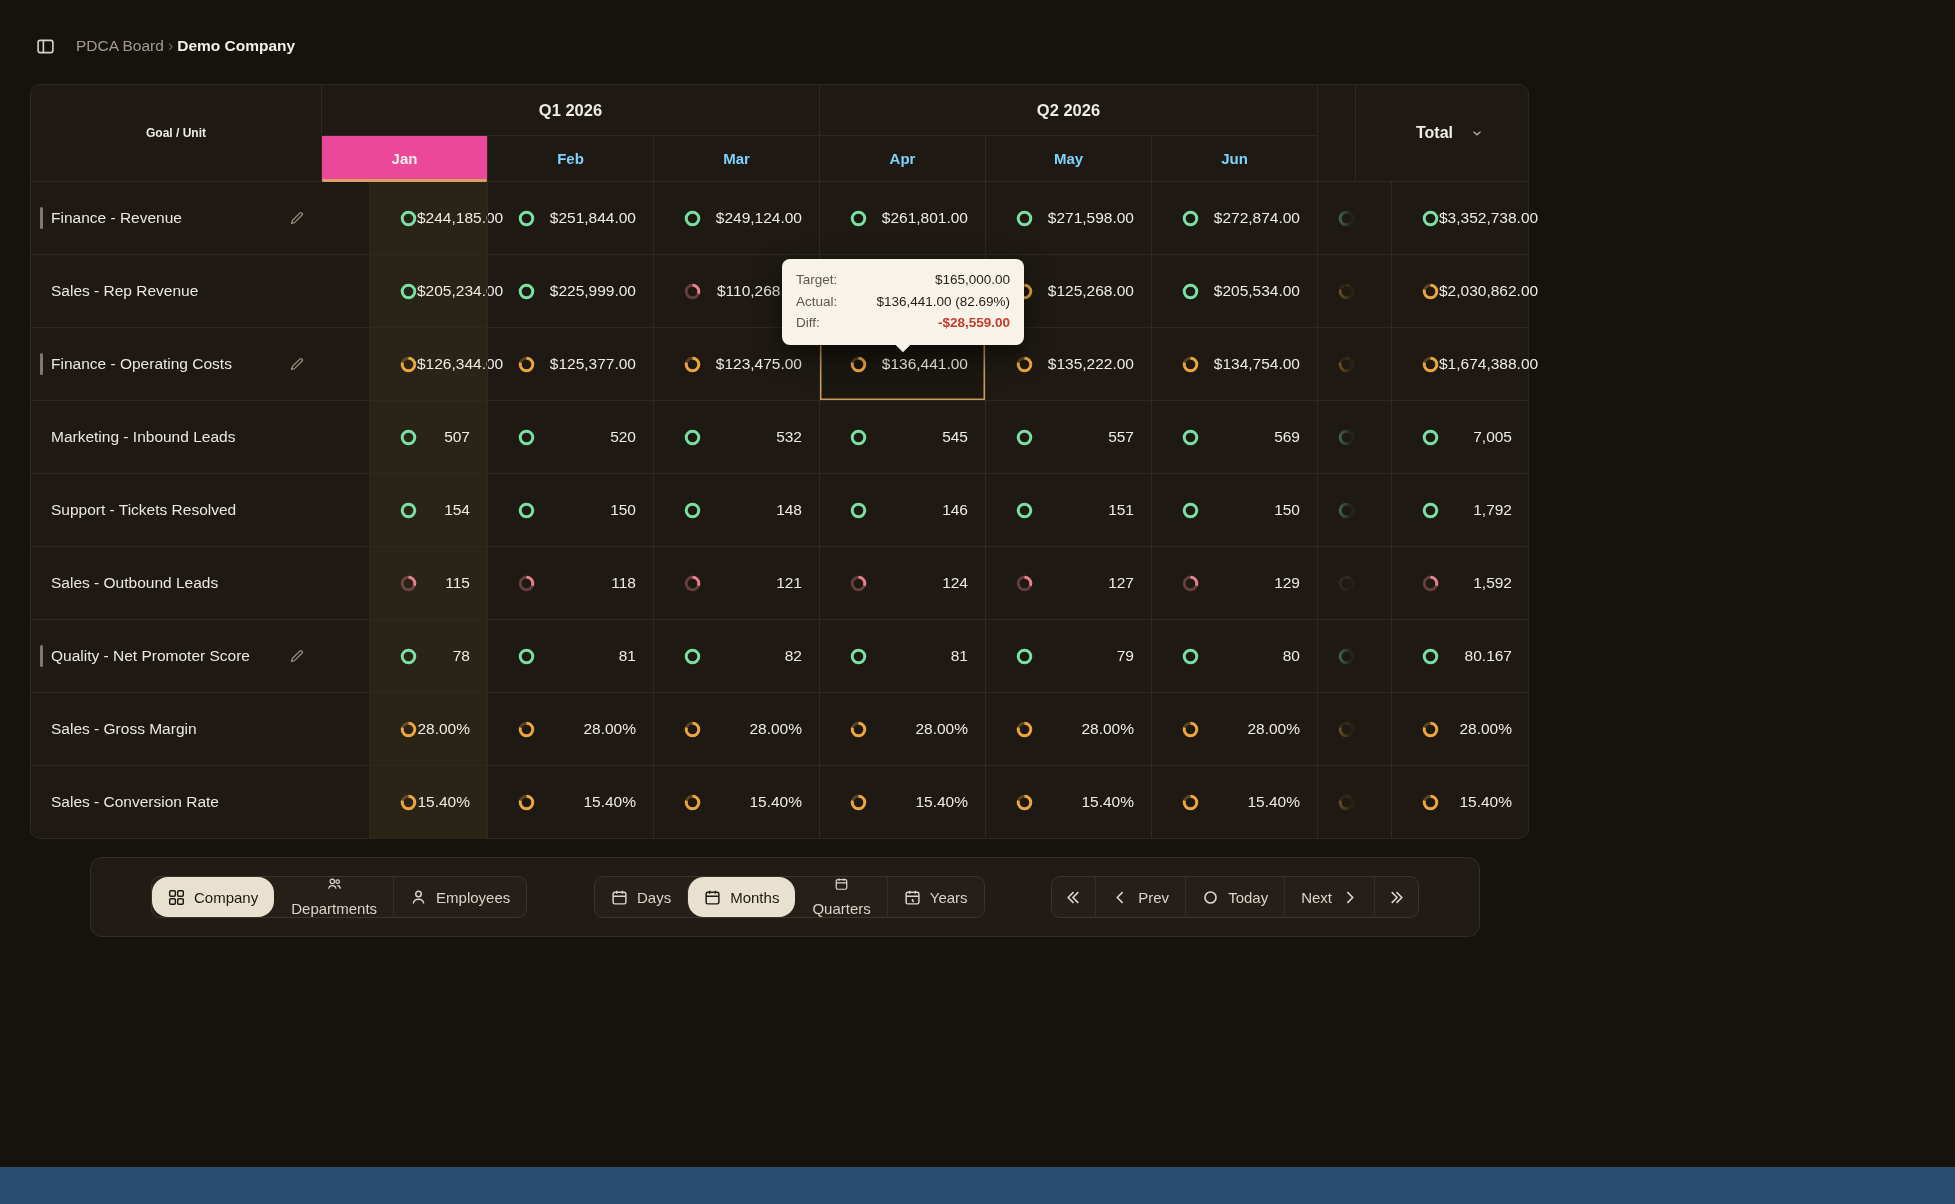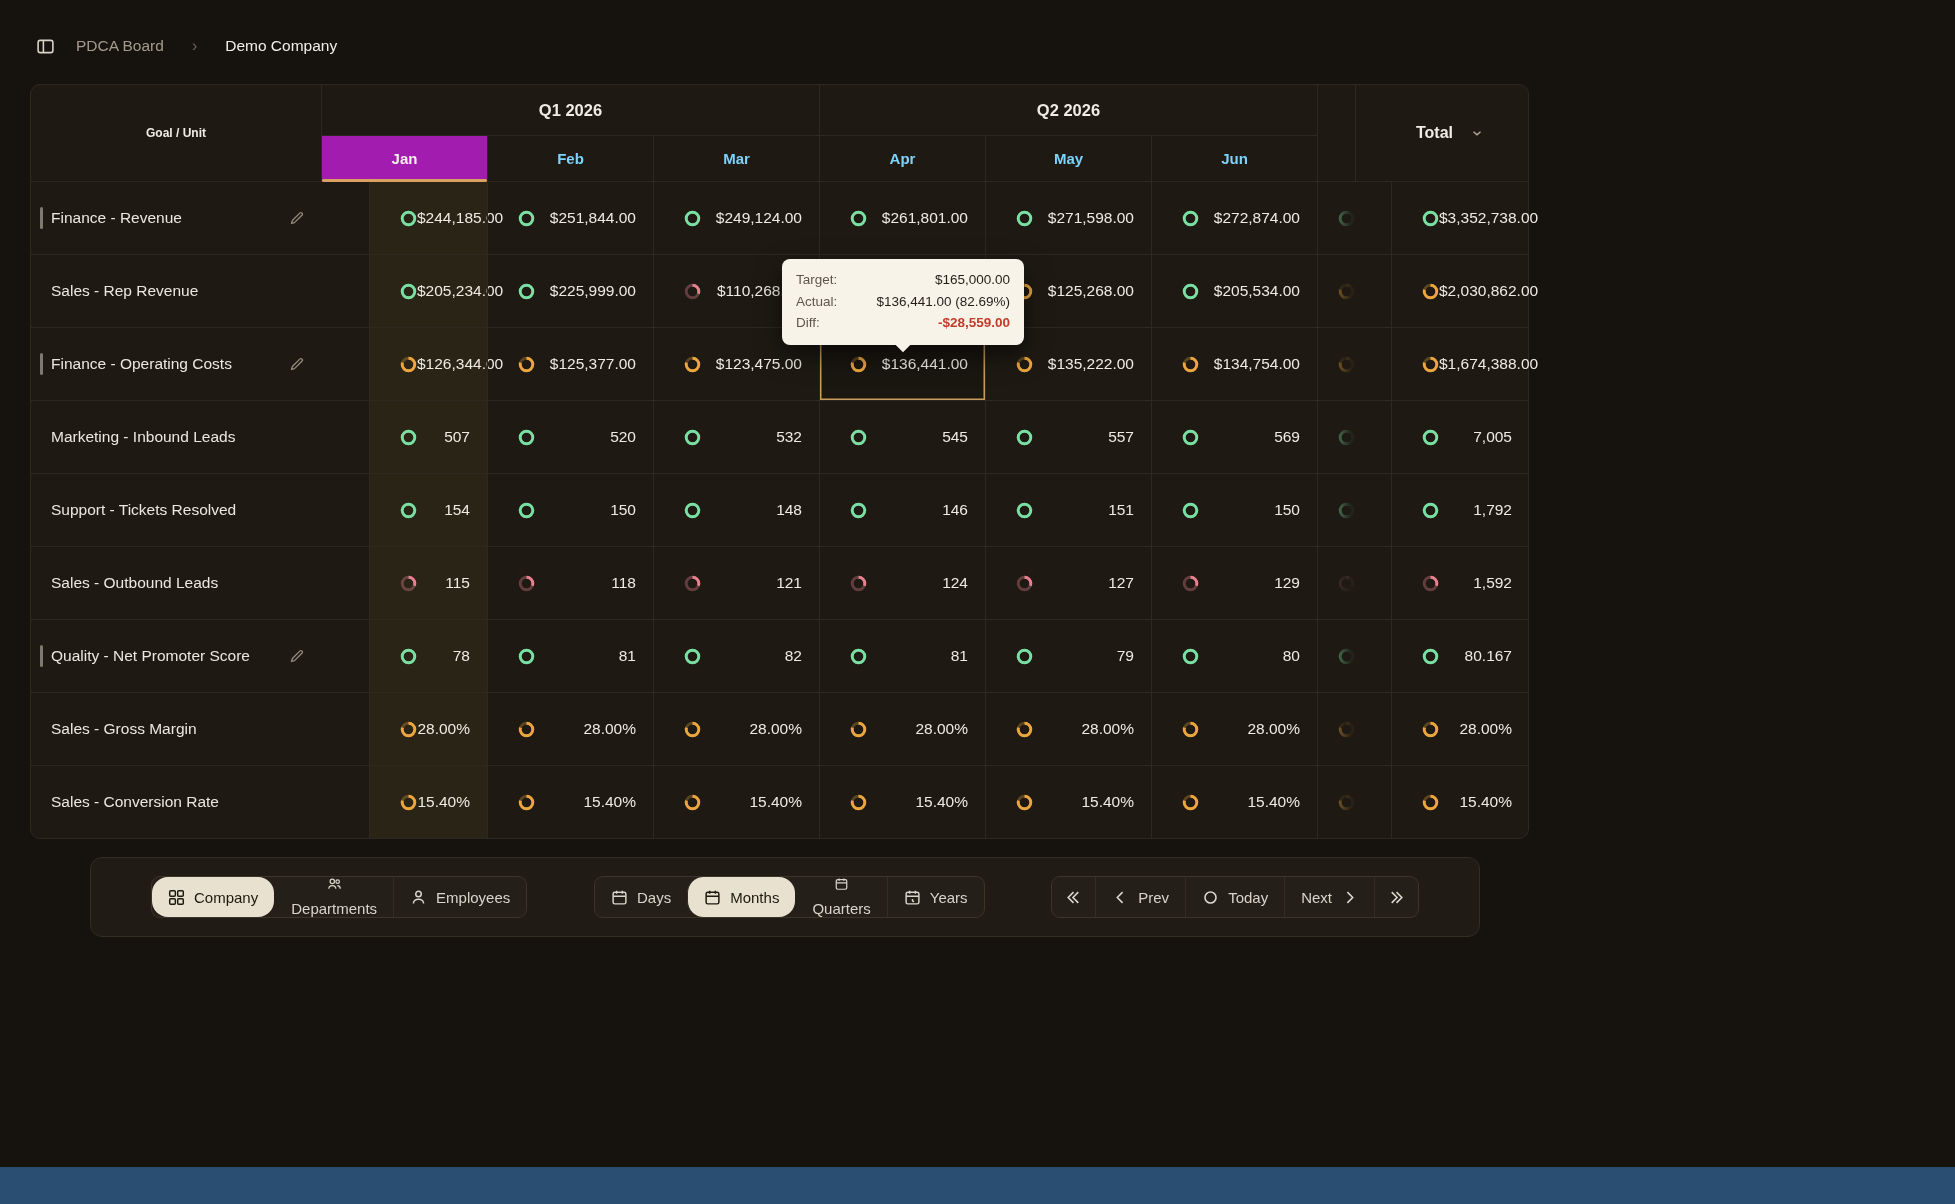--- a/index.html
+++ b/index.html
@@ -8,24 +8,24 @@
   body {
     width:1955px; height:1204px; position:relative; overflow:hidden;
     font-family:"Liberation Sans", sans-serif; color:#edeae2;
   }
   svg { display:block; }
 
   
   .topbar { display:flex; align-items:center; gap:18px; padding:33px 32px 25px; }
   .icon-btn { background:none; border:none; color:#d9d4ca; cursor:pointer;
     width:26px; height:26px; display:flex; align-items:center; justify-content:center; }
-  .breadcrumb { display:flex; align-items:center; gap:28px; font-size:15.5px; }
+  .breadcrumb { display:flex; align-items:center; gap:4px; font-size:15.5px; }
   .crumb-link { color:#a39c8e; cursor:pointer; }
   .crumb-sep { color:#6b6558; font-size:16px; }
-  .crumb-current { color:#f2efe8; font-weight:400; }
+  .crumb-current { color:#f2efe8; font-weight:700; }
 
   
   .table-wrap { position:relative; margin:0 30px; width:max-content;
     background:#1e1a13; border:1px solid #2d2820; border-radius:10px; }
   .thead, .trow { display:grid; grid-template-columns:290px repeat(6,166px) 38px 173px; }
   .thead { grid-template-rows:51px 45px; }
   .trow { height:73px; border-top:1px solid #2d2820; }
 
   .hcell { display:flex; align-items:center; justify-content:center; position:relative; }
   .corner { grid-column:1; grid-row:1/3; font-size:12px; font-weight:700; color:#f0ede5; }
@@ -33,21 +33,21 @@
     border-left:1px solid #2d2820; border-bottom:1px solid #2d2820; grid-row:1; }
   .q1 { grid-column:2/5; } .q2 { grid-column:5/8; }
   .clipped-h { grid-column:8; grid-row:1/3; border-left:1px solid #2d2820; }
   .total-h { grid-column:9; grid-row:1/3; border-left:1px solid #2d2820; gap:17px;
     font-size:16px; font-weight:600; color:#f0ede5; cursor:pointer;padding-left:16px; }
   .total-h svg { color:#b3ac9e; }
   .month { grid-row:2; font-size:15px; font-weight:600; color:#7dd3fc;
     border-left:1px solid #2d2820; cursor:pointer; }
   .m0{grid-column:2} .m1{grid-column:3} .m2{grid-column:4}
   .m3{grid-column:5} .m4{grid-column:6} .m5{grid-column:7}
-  .month.active { background:#a21caf; color:#f3f0e9; }
+  .month.active { background:#ec4899; color:#f3f0e9; }
   .month.active::after { content:''; position:absolute; left:0; right:0; bottom:-1px;
     height:3px; background:#d9a262; border-radius:3px; z-index:2; }
 
   .cell { display:flex; align-items:center; position:relative; }
   .goal { padding:0 14px 0 20px; }
   .goal-label { font-size:15.5px; color:#ebe8e0; }
   .handle { position:absolute; left:9px; top:50%; transform:translateY(-50%);
     width:3px; height:22px; background:#7f7a6e; border-radius:2px; }
   .pencil { margin-left:auto; background:none; border:none; color:#948d7f;
     cursor:pointer; width:20px; height:20px; padding:2px; }

